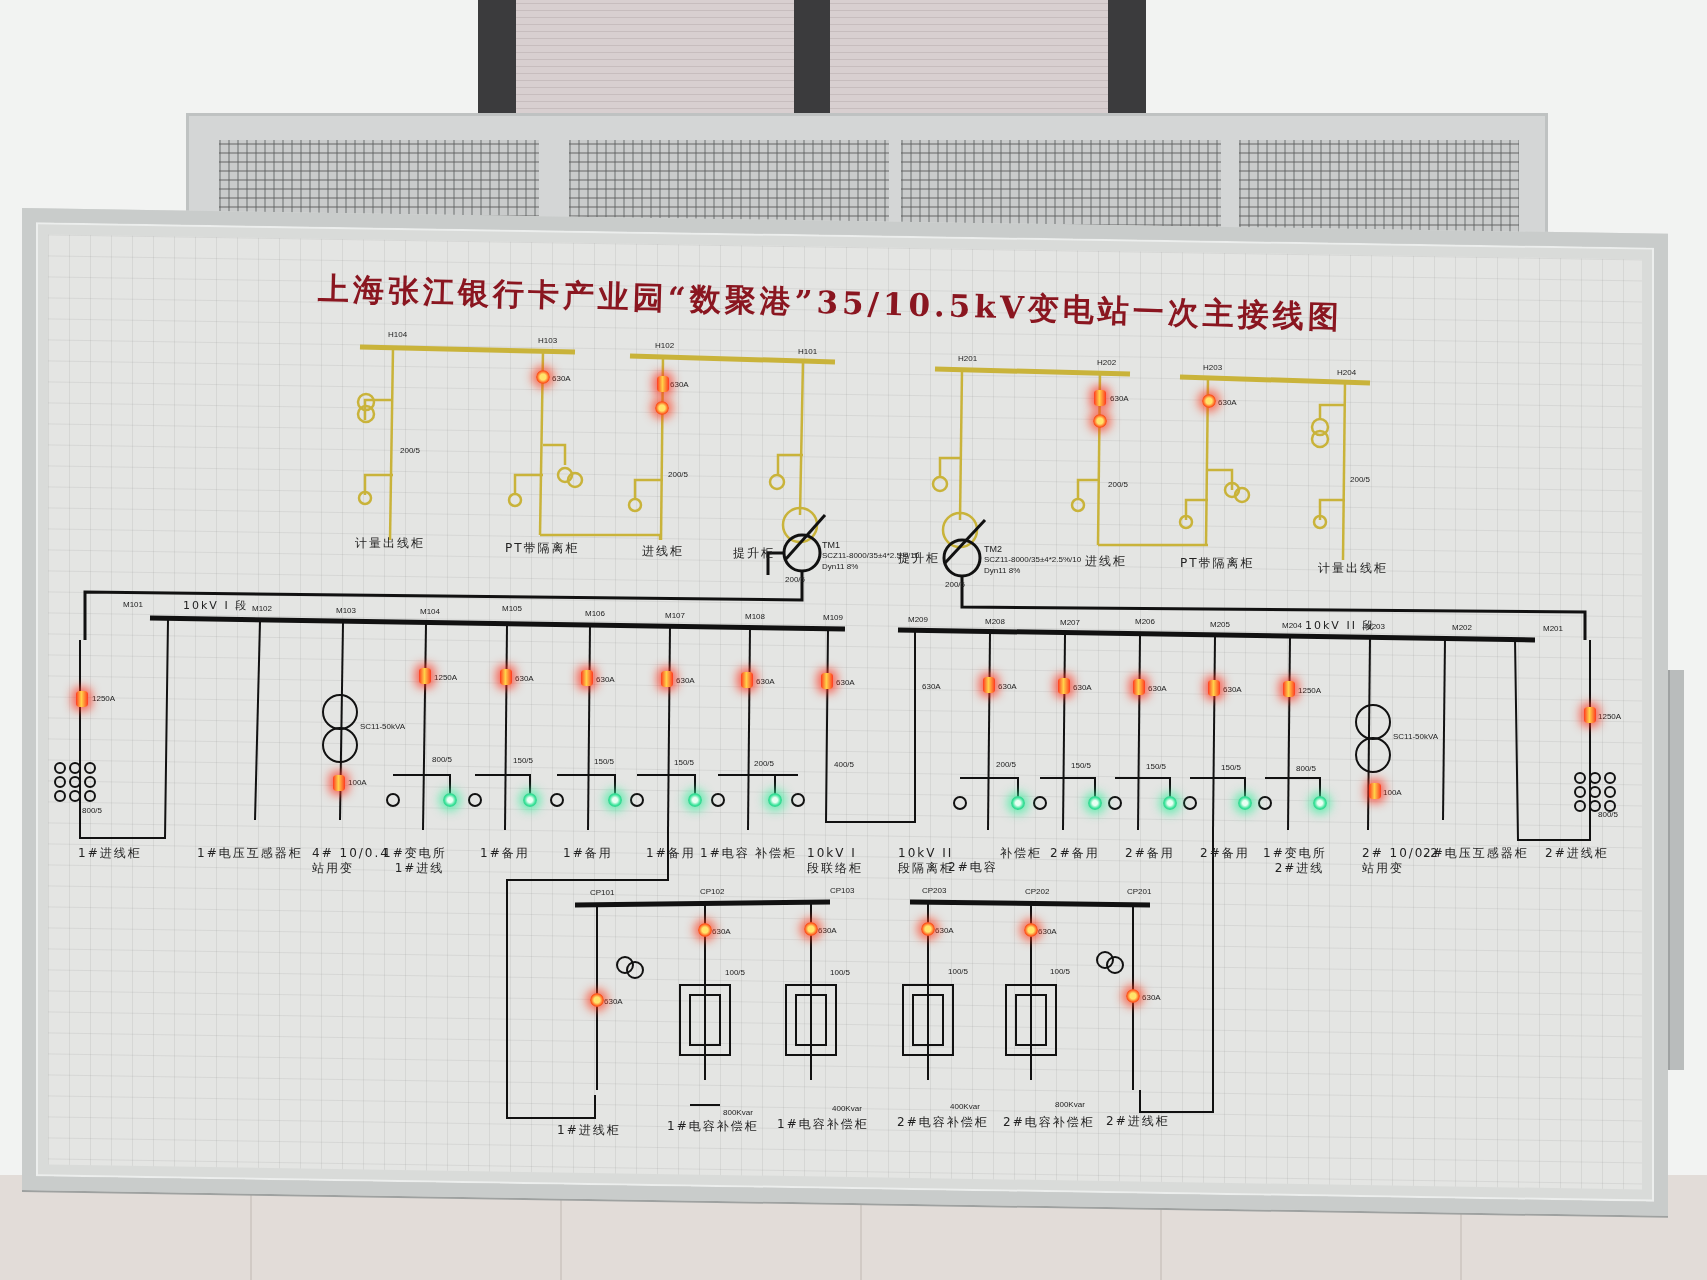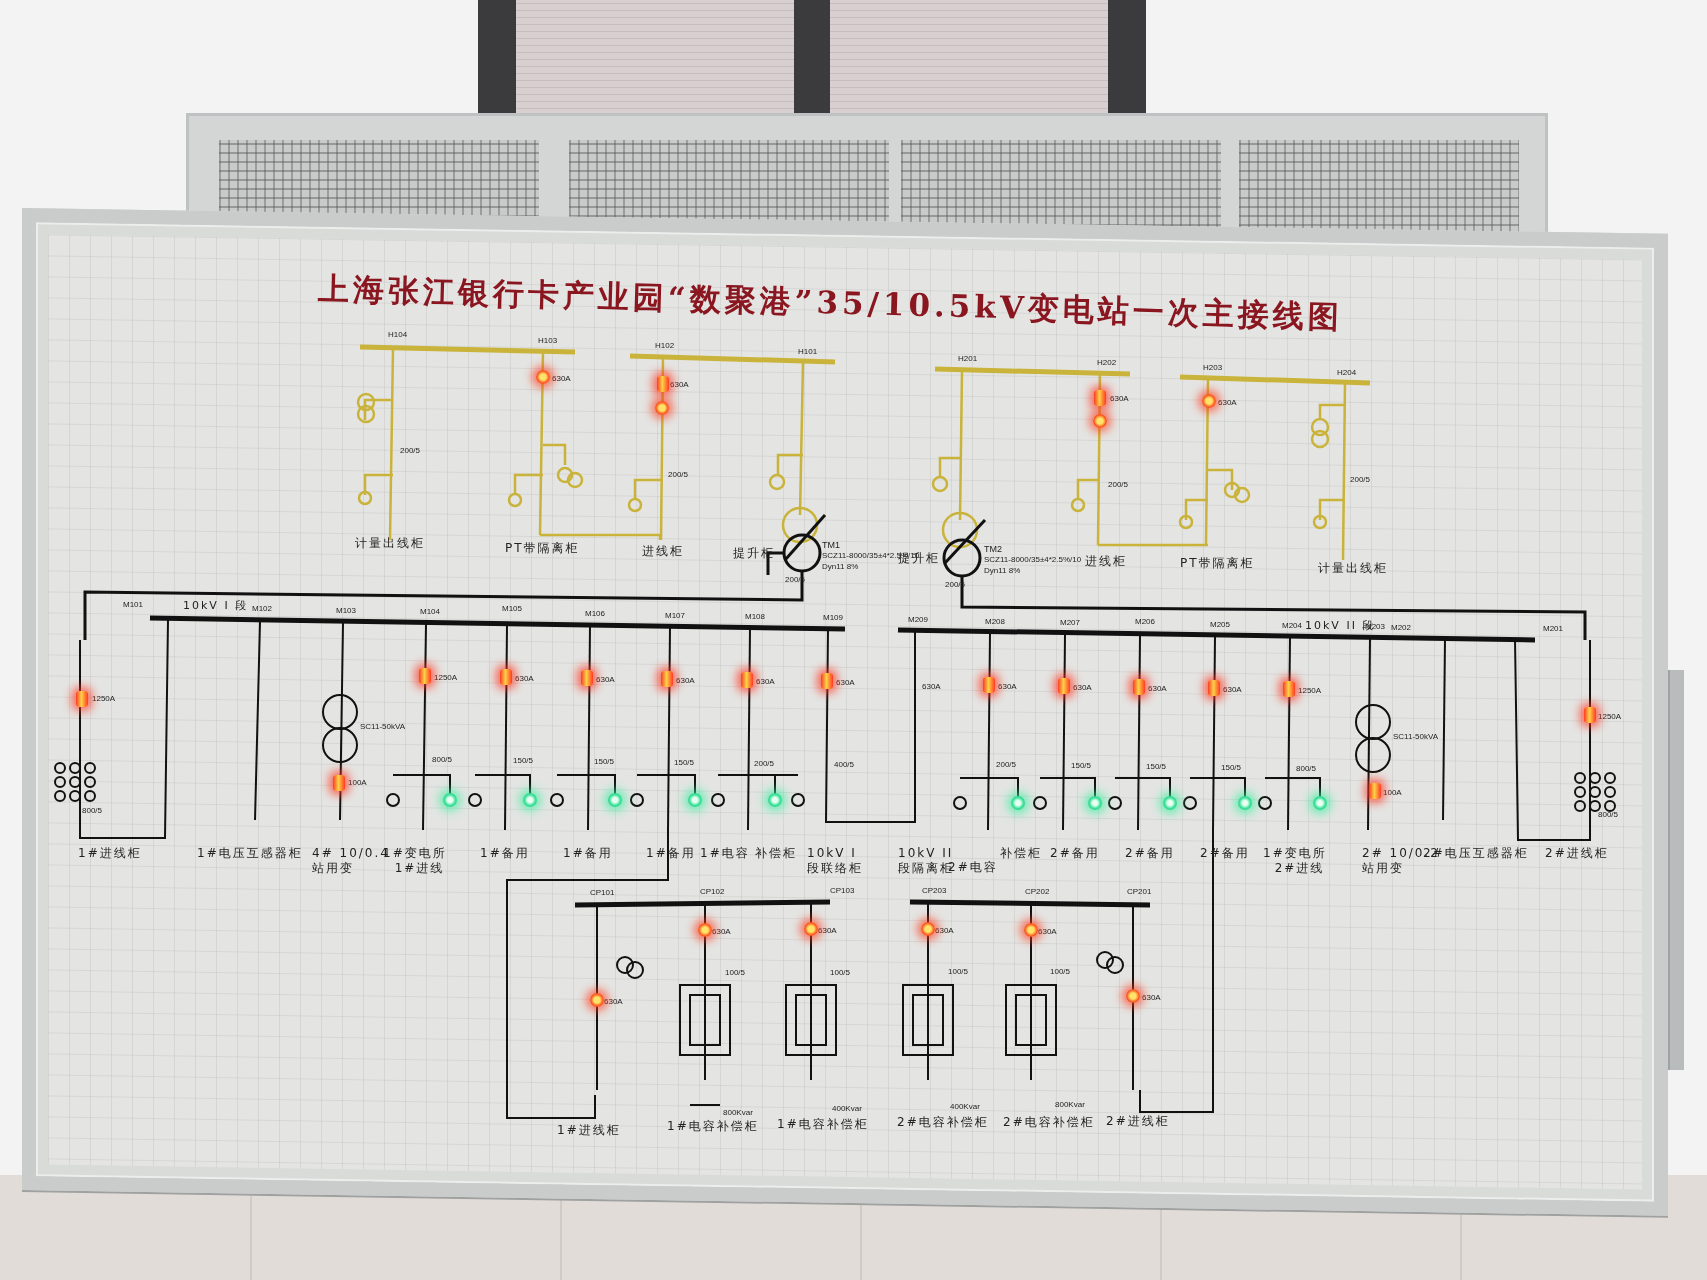--- a/index.html
+++ b/index.html
@@ -272,21 +272,21 @@
 <div class="tag" style="left:665px;top:611px">M107</div>
 <div class="tag" style="left:745px;top:612px">M108</div>
 <div class="tag" style="left:823px;top:613px">M109</div>
 <div class="tag" style="left:908px;top:615px">M209</div>
 <div class="tag" style="left:985px;top:617px">M208</div>
 <div class="tag" style="left:1060px;top:618px">M207</div>
 <div class="tag" style="left:1135px;top:617px">M206</div>
 <div class="tag" style="left:1210px;top:620px">M205</div>
 <div class="tag" style="left:1282px;top:621px">M204</div>
 <div class="tag" style="left:1365px;top:622px">M203</div>
-<div class="tag" style="left:1391px;top:623px">M202</div>
+<div class="tag" style="left:1452px;top:623px">M202</div>
 <div class="tag" style="left:1543px;top:624px">M201</div>
 
 <div class="amp" style="left:92px;top:694px">1250A</div>
 <div class="amp" style="left:348px;top:778px">100A</div>
 <div class="amp" style="left:434px;top:673px">1250A</div>
 <div class="amp" style="left:515px;top:674px">630A</div>
 <div class="amp" style="left:596px;top:675px">630A</div>
 <div class="amp" style="left:676px;top:676px">630A</div>
 <div class="amp" style="left:756px;top:677px">630A</div>
 <div class="amp" style="left:836px;top:678px">630A</div>

